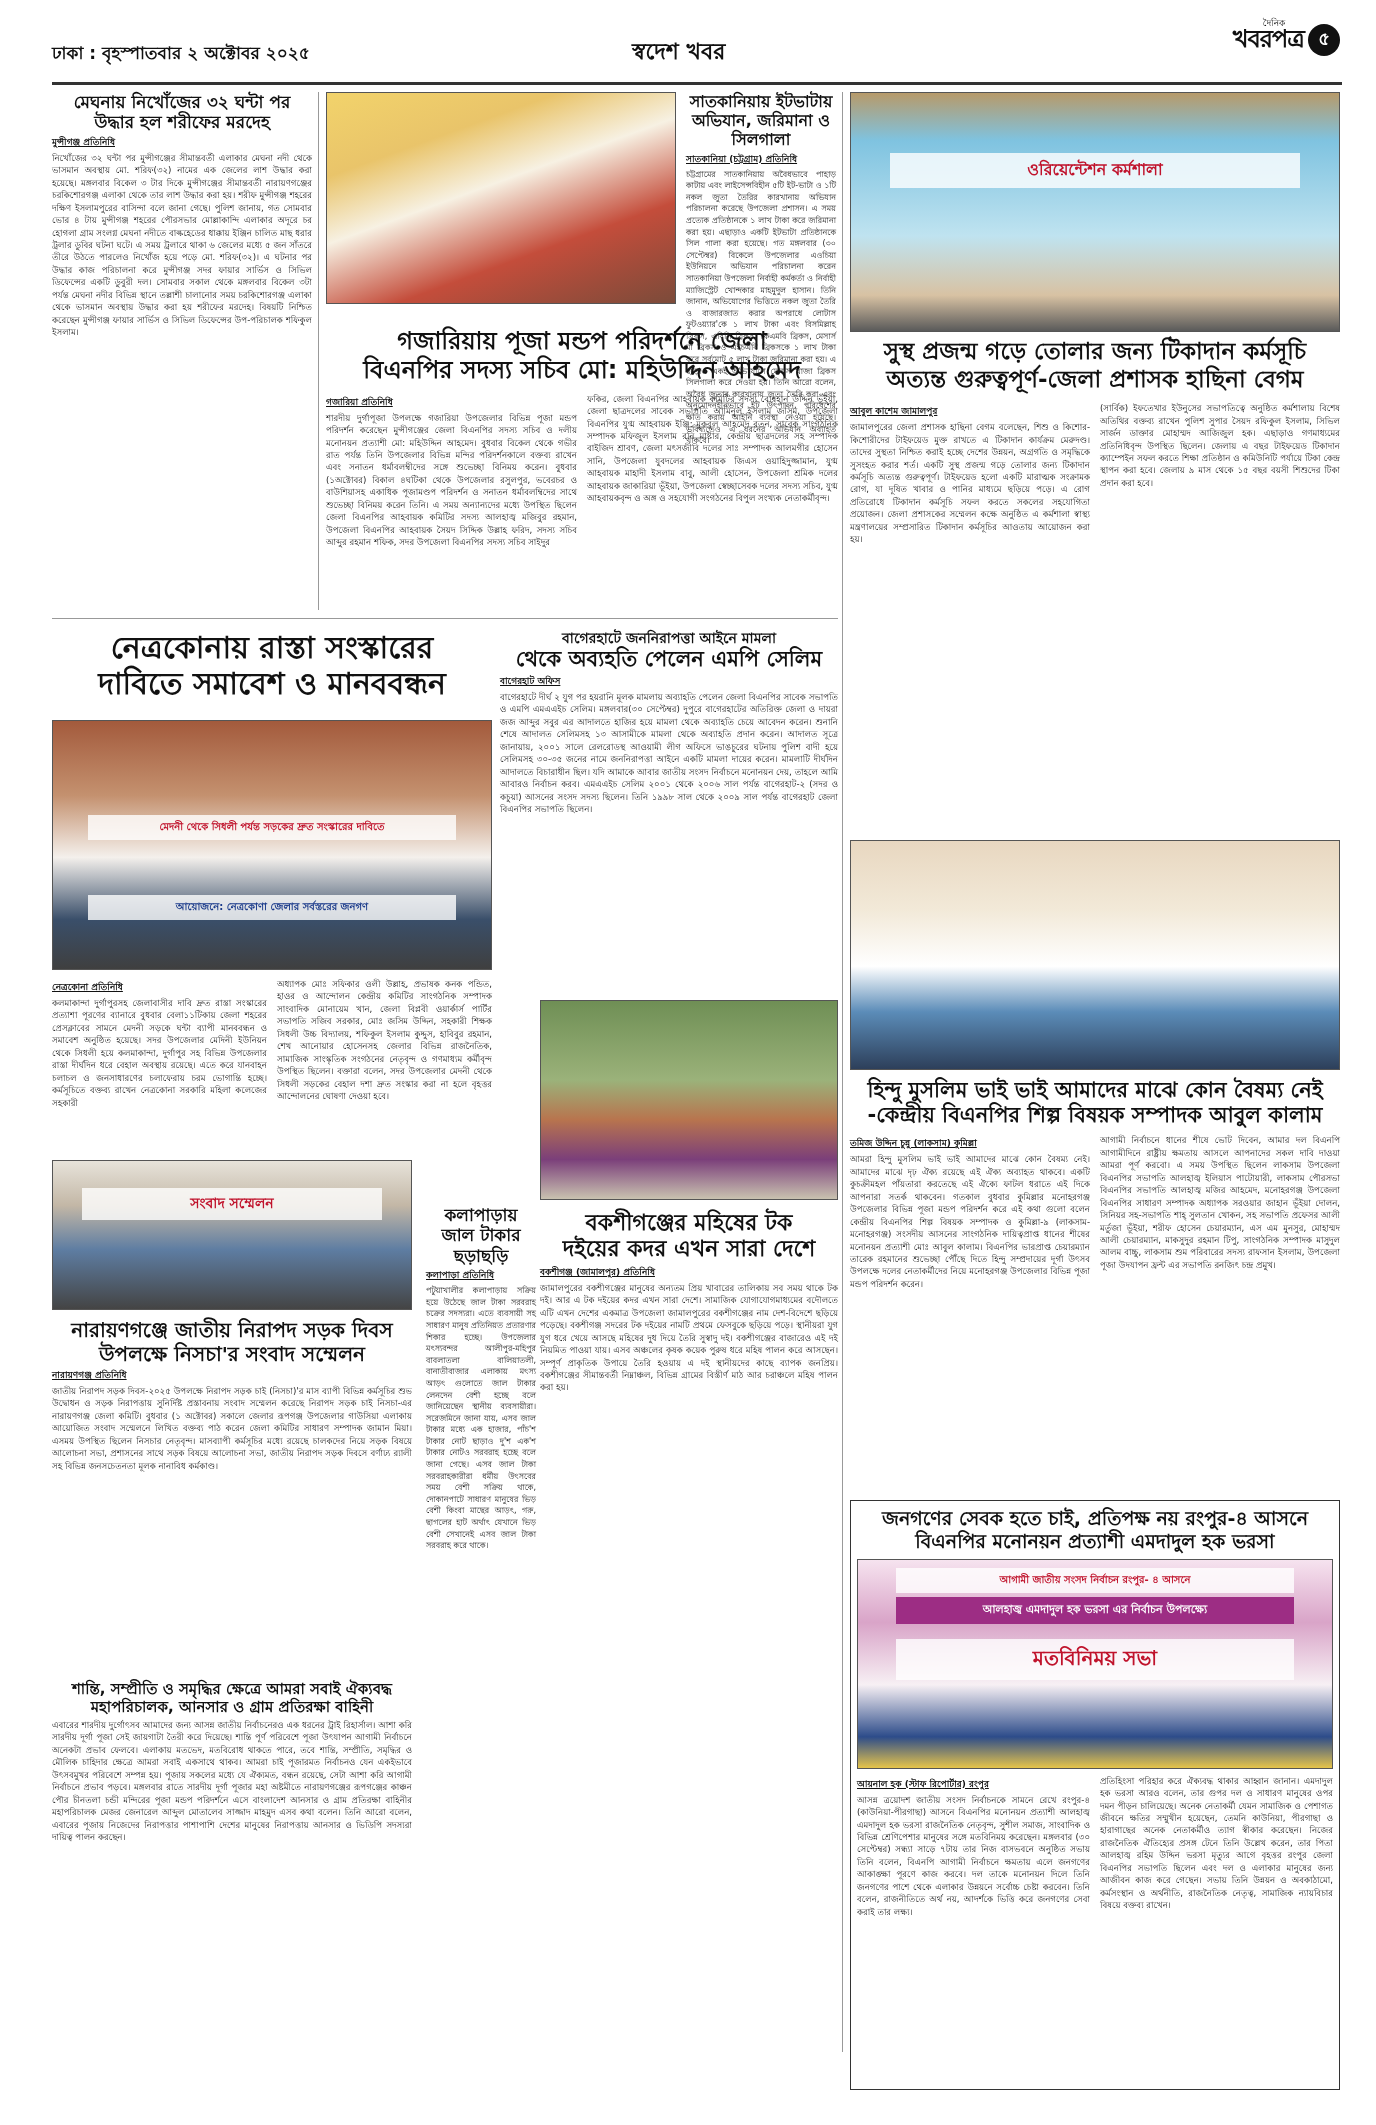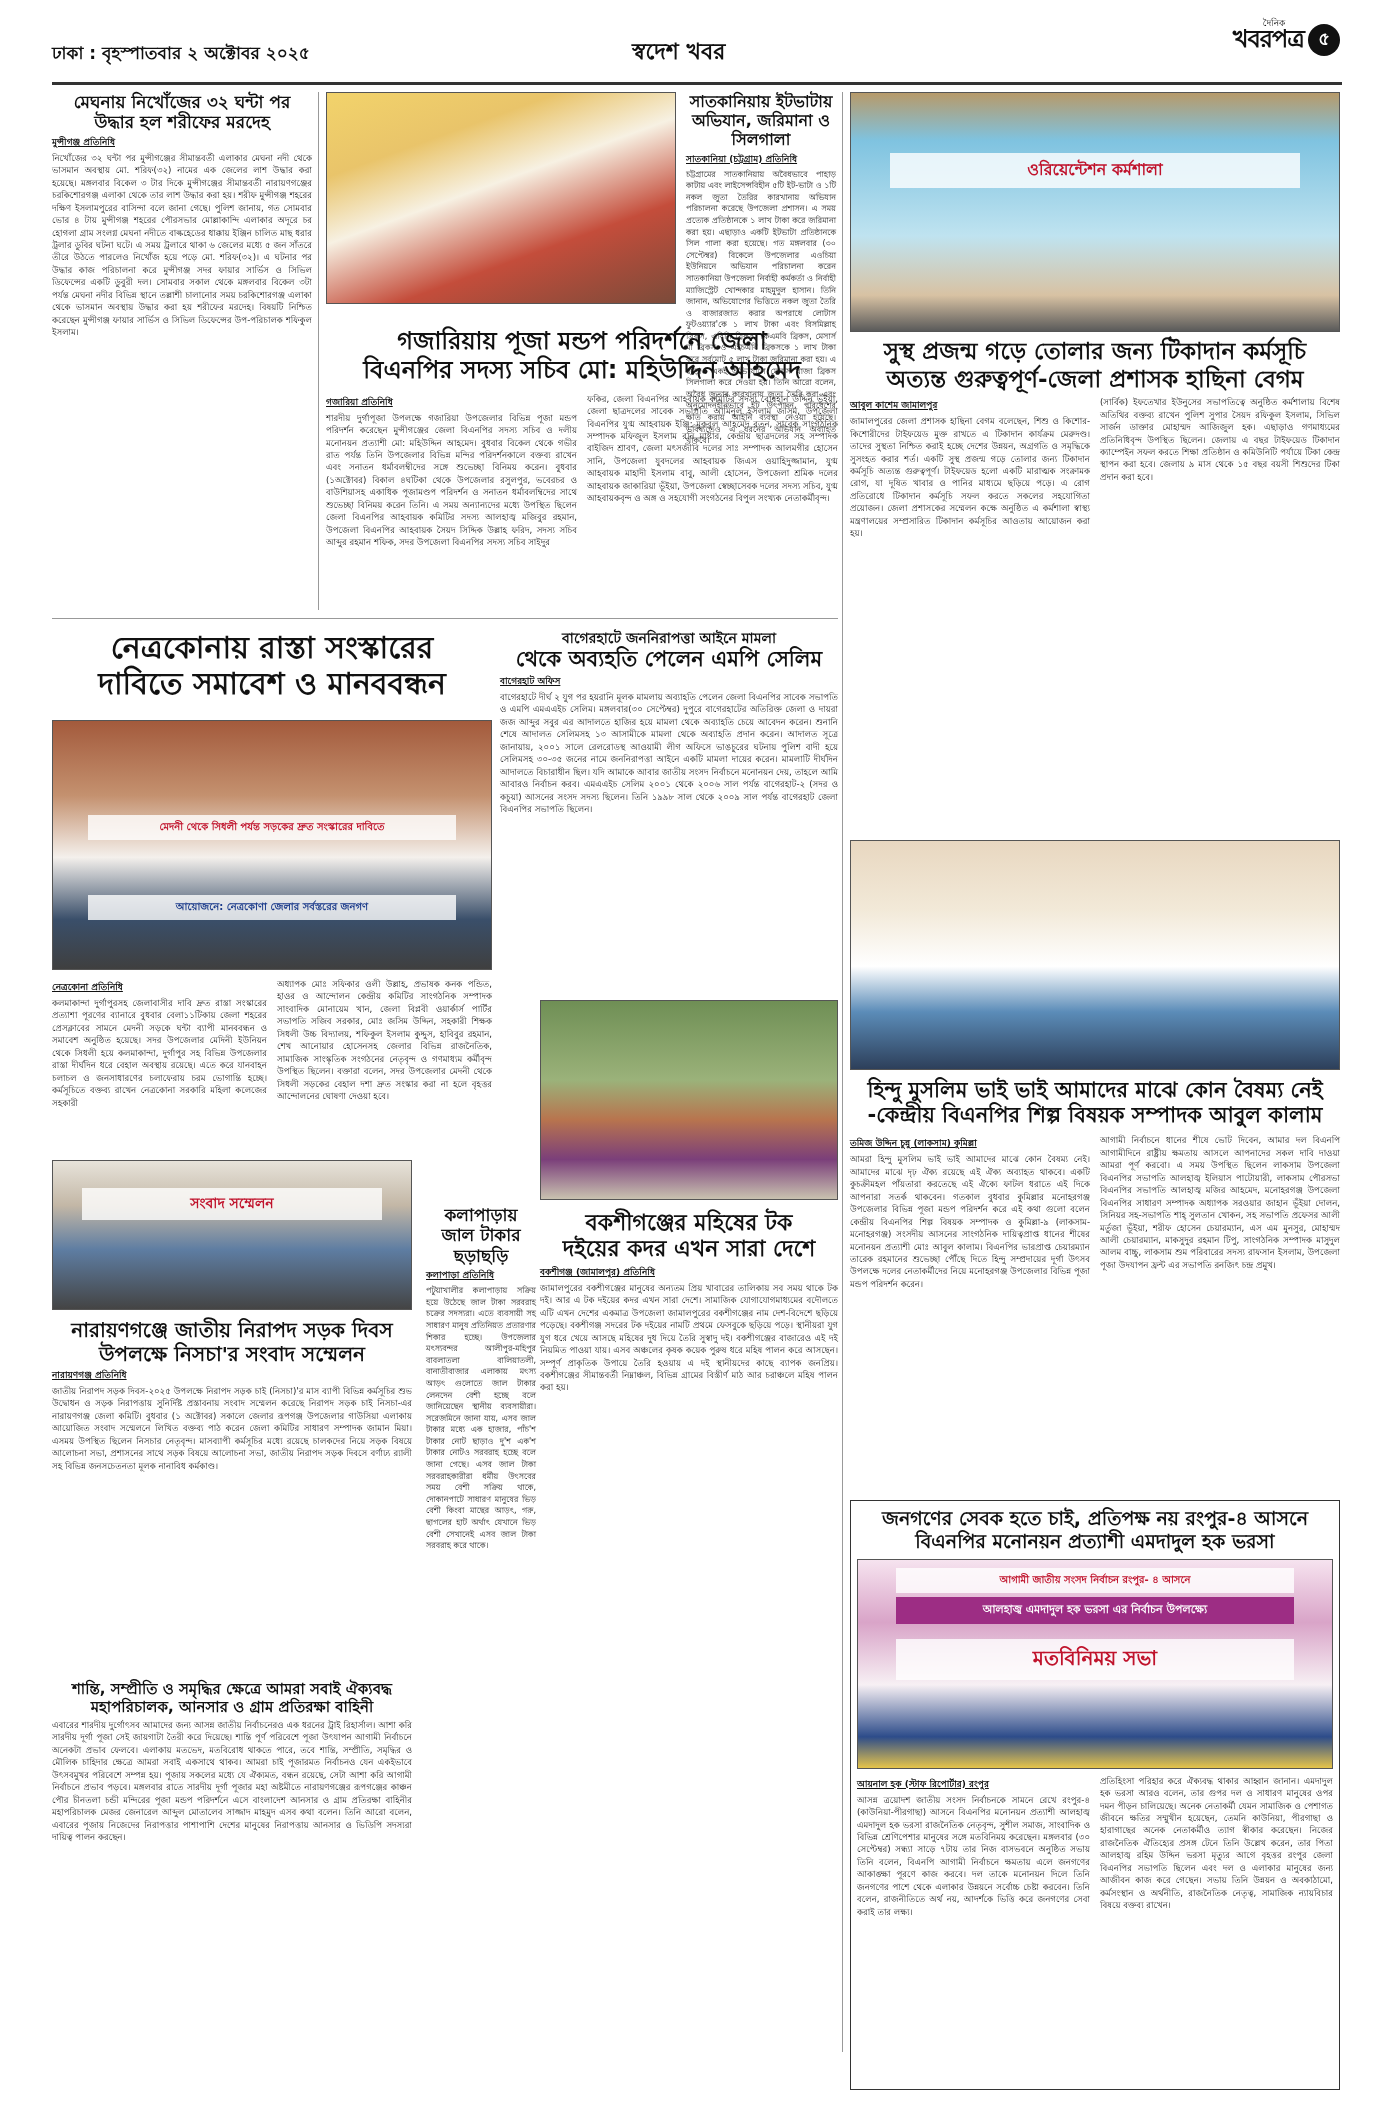--- a/index.html
+++ b/index.html
@@ -62,21 +62,21 @@
   <div class="byline">সাতকানিয়া (চট্টগ্রাম) প্রতিনিধি</div>
   <div class="body" style="font-size:8px;">চট্টগ্রামের সাতকানিয়ায় অবৈধভাবে পাহাড় কাটায় এবং লাইসেন্সবিহীন ৫টি ইট-ভাটা ও ১টি নকল জুতা তৈরির কারখানায় অভিযান পরিচালনা করেছে উপজেলা প্রশাসন। এ সময় প্রত্যেক প্রতিষ্ঠানকে ১ লাখ টাকা করে জরিমানা করা হয়। এছাড়াও একটি ইটভাটা প্রতিষ্ঠানকে সিল গালা করা হয়েছে। গত মঙ্গলবার (৩০ সেপ্টেম্বর) বিকেলে উপজেলার এওচিয়া ইউনিয়নে অভিযান পরিচালনা করেন সাতকানিয়া উপজেলা নির্বাহী কর্মকর্তা ও নির্বাহী ম্যাজিস্ট্রেট খোন্দকার মাহমুদুল হাসান। তিনি জানান, অভিযোগের ভিত্তিতে নকল জুতা তৈরি ও বাজারজাত করার অপরাধে লোটাস ফুটওয়্যার'কে ১ লাখ টাকা এবং বিসমিল্লাহ ব্রিকস, এবিসি ব্রিকস, কেএমবি ব্রিকস, মেসার্স মা ব্রিকস ও এইচএবি ব্রিকসকে ১ লাখ টাকা করে সর্বমোট ৫ লাখ টাকা জরিমানা করা হয়। এ ছাড়াও একই অভিযোগে মেসার্স খাজা ব্রিকস সিলগালা করে দেওয়া হয়। তিনি আরো বলেন, অবৈধ জুতার কারখানায় জুতা তৈরি করা এবং অনুমোদনহীনভাবে ইট উৎপাদন, পরিবেশের ক্ষতি করায় আইনি ব্যবস্থা নেওয়া হয়েছে। ভবিষ্যতেও এ ধরনের অভিযান অব্যাহত থাকবে।</div>
 </div>
 <div class="col-rule" style="left:842px;top:92px;height:1960px;"></div>
 
 <div class="photo" style="left:850px;top:92px;width:490px;height:240px;background:linear-gradient(180deg,#b79a6a 0%,#7fc3e0 20%,#bfe3f0 60%,#d8c2a3 85%,#5a5a5a 100%);">
   <div class="banner" style="color:#c0132c;font-size:16px;top:25%;">ওরিয়েন্টেশন কর্মশালা</div>
 </div>
 <div class="abs" style="left:850px;top:338px;width:490px;">
   <div class="headline" style="font-size:23px;">সুস্থ প্রজন্ম গড়ে তোলার জন্য টিকাদান কর্মসূচি</div>
-  <div class="headline" style="font-size:23px;margin-bottom:3px;">অত্যন্ত গুরুত্বপূর্ণ-জেলা প্রশাসক হাছিনা বেগম</div>
+  <div class="headline" style="font-size:23px;margin-bottom:9px;">অত্যন্ত গুরুত্বপূর্ণ-জেলা প্রশাসক হাছিনা বেগম</div>
   <div style="display:flex;gap:10px;">
     <div style="flex:1;">
       <div class="byline">আবুল কাশেম জামালপুর</div>
       <div class="body">জামালপুরের জেলা প্রশাসক হাছিনা বেগম বলেছেন, শিশু ও কিশোর-কিশোরীদের টাইফয়েড মুক্ত রাখতে এ টিকাদান কার্যক্রম মেরুদণ্ড। তাদের সুস্থতা নিশ্চিত করাই হচ্ছে দেশের উন্নয়ন, অগ্রগতি ও সমৃদ্ধিকে সুসংহত করার শর্ত। একটি সুস্থ প্রজন্ম গড়ে তোলার জন্য টিকাদান কর্মসূচি অত্যন্ত গুরুত্বপূর্ণ। টাইফয়েড হলো একটি মারাত্মক সংক্রামক রোগ, যা দূষিত খাবার ও পানির মাধ্যমে ছড়িয়ে পড়ে। এ রোগ প্রতিরোধে টিকাদান কর্মসূচি সফল করতে সকলের সহযোগিতা প্রয়োজন। জেলা প্রশাসকের সম্মেলন কক্ষে অনুষ্ঠিত এ কর্মশালা স্বাস্থ্য মন্ত্রণালয়ের সম্প্রসারিত টিকাদান কর্মসূচির আওতায় আয়োজন করা হয়।</div>
     </div>
     <div style="flex:1;">
       <div class="body">(সার্বিক) ইফতেখার ইউনুসের সভাপতিত্বে অনুষ্ঠিত কর্মশালায় বিশেষ অতিথির বক্তব্য রাখেন পুলিশ সুপার সৈয়দ রফিকুল ইসলাম, সিভিল সার্জন ডাক্তার মোহাম্মদ আজিজুল হক। এছাড়াও গণমাধ্যমের প্রতিনিধিবৃন্দ উপস্থিত ছিলেন। জেলায় এ বছর টাইফয়েড টিকাদান ক্যাম্পেইন সফল করতে শিক্ষা প্রতিষ্ঠান ও কমিউনিটি পর্যায়ে টিকা কেন্দ্র স্থাপন করা হবে। জেলায় ৯ মাস থেকে ১৫ বছর বয়সী শিশুদের টিকা প্রদান করা হবে।</div>
     </div>
   </div>
 </div>

